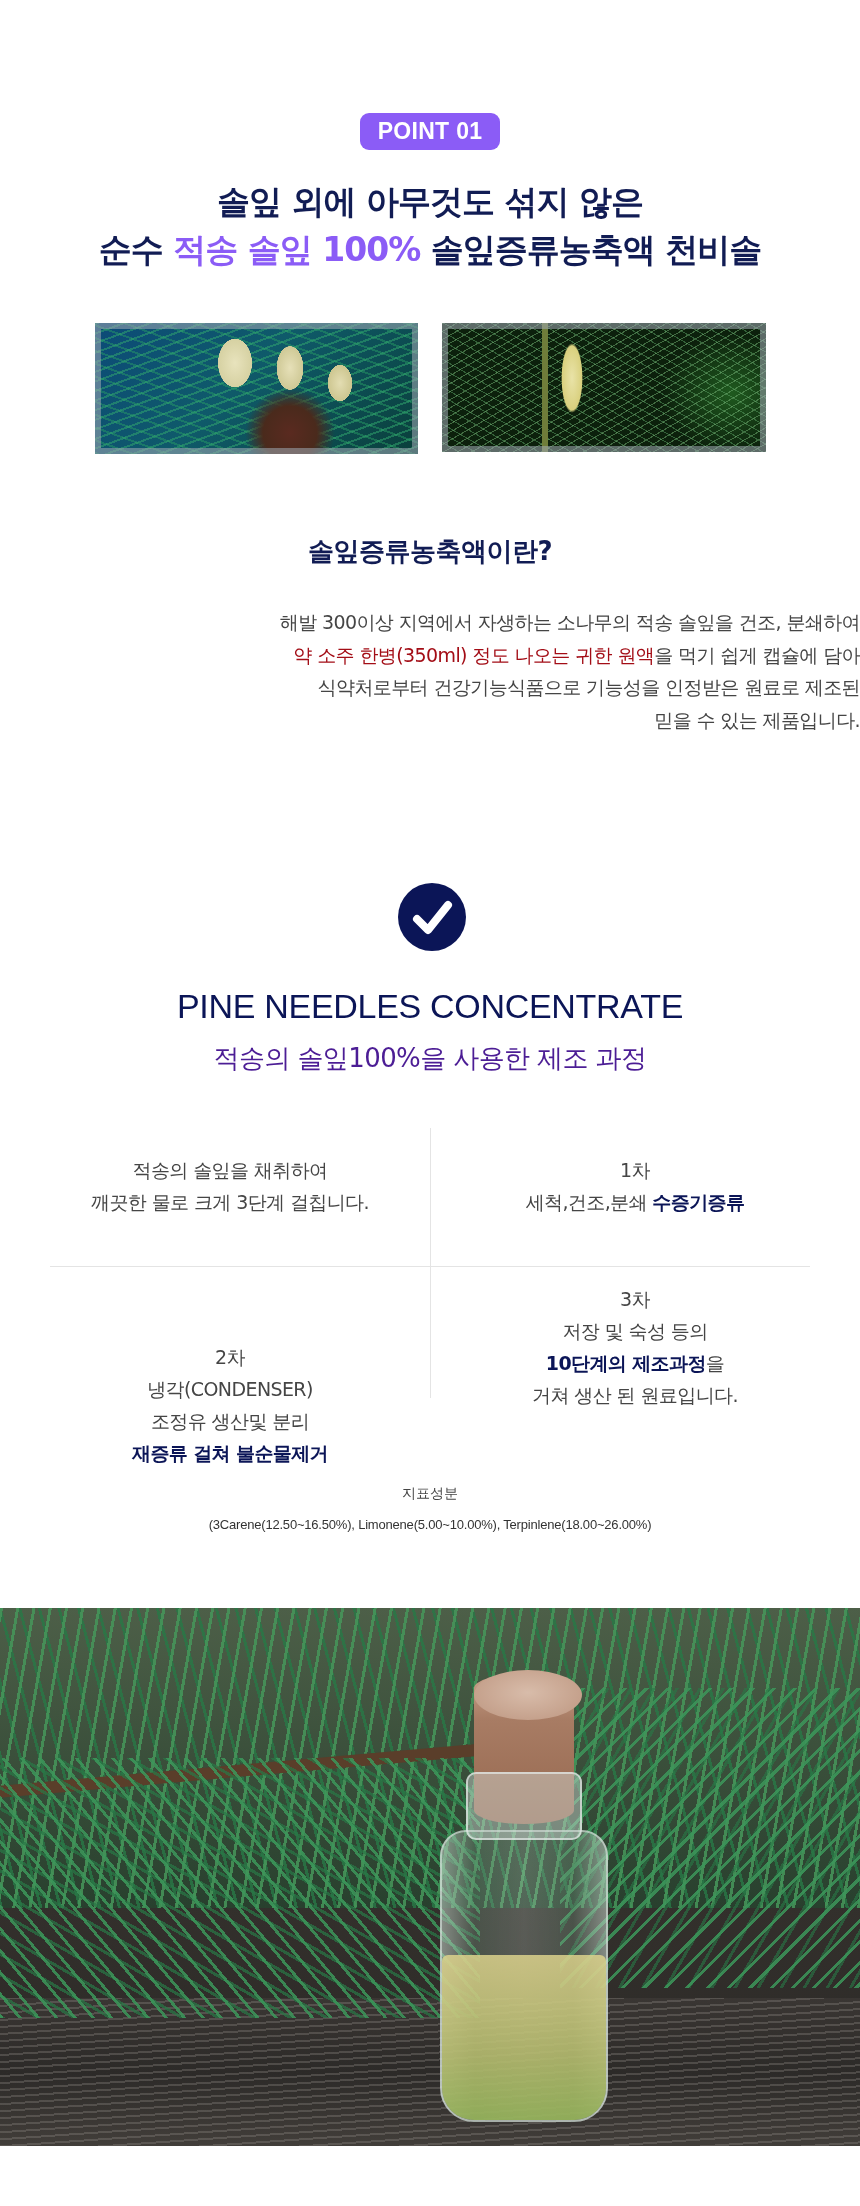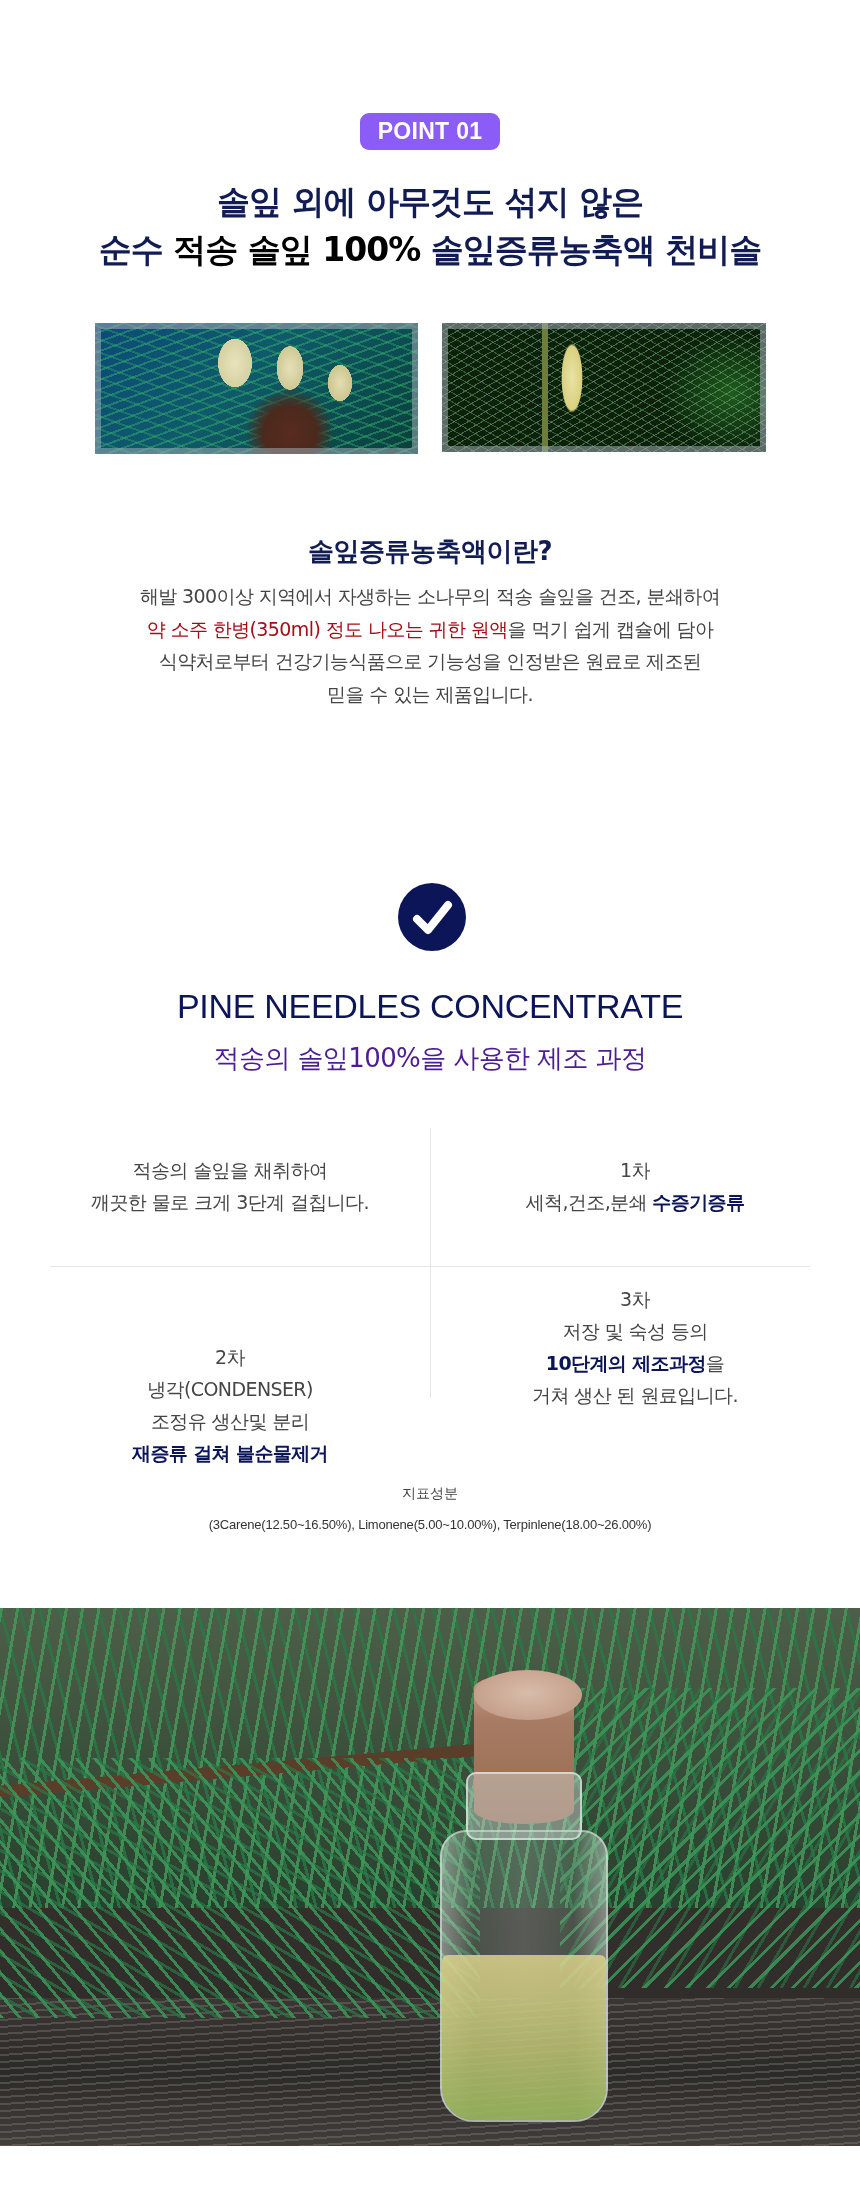--- a/index.html
+++ b/index.html
@@ -8,21 +8,21 @@
     .abs { position: absolute; }
     .center { left: 0; width: 860px; text-align: center; }
 
     .point-badge {
       position: absolute; left: 360px; top: 113px; width: 140px; height: 37px;
       background: #8b5cf6; border-radius: 9px; color: #fff; font-weight: bold;
       font-size: 23px; line-height: 37px; text-align: center; letter-spacing: 0.3px;
       font-family: "Liberation Sans", sans-serif;
     }
     .headline { font-weight: bold; color: #111c54; font-size: 33px; line-height: 48px; letter-spacing: -1px; }
-    .headline .red { color: #000000; }
+    .headline .red { color: #8b5cf6; }
 
     .photo { position: absolute; overflow: hidden; }
     .photo .frame { position: absolute; inset: 0; border: 6px solid rgba(160,170,180,0.55); }
     .photo1 { left: 95px; top: 323px; width: 323px; height: 131px;
       background:
         radial-gradient(ellipse 28px 40px at 140px 40px, #e8e3bd 0%, #d6d1a2 60%, rgba(0,0,0,0) 61%),
         radial-gradient(ellipse 22px 36px at 195px 45px, #e6e0b8 0%, #cfc996 60%, rgba(0,0,0,0) 61%),
         radial-gradient(ellipse 20px 30px at 245px 60px, #e3ddb2 0%, #cdc690 60%, rgba(0,0,0,0) 61%),
         radial-gradient(circle at 195px 110px, #5a2a20 0%, #4a2a1c 12%, rgba(0,0,0,0) 20%),
         repeating-linear-gradient(160deg, rgba(50,170,110,0.5) 0 2px, rgba(0,0,0,0) 2px 9px),
@@ -138,21 +138,21 @@
 
 <div class="photo photo1" title="Pine buds with blue-green needles">
   <div class="frame"></div>
 </div>
 <div class="photo photo2" title="Pine catkin with green needles">
   <div class="frame"></div>
 </div>
 
 <div class="abs center subtitle" style="top:533px;">솔잎증류농축액이란?</div>
 
-<div class="abs center desc" style="top:580px;">
+<div class="abs center desc" style="top:606px;text-align:right;">
   <div>해발 300이상 지역에서 자생하는 소나무의 적송 솔잎을 건조, 분쇄하여</div>
   <div><span class="red">약 소주 한병(350ml) 정도 나오는 귀한 원액</span><span>을 먹기 쉽게 캡슐에 담아</span></div>
   <div>식약처로부터 건강기능식품으로 기능성을 인정받은 원료로 제조된</div>
   <div>믿을 수 있는 제품입니다.</div>
 </div>
 
 <div class="check">
   <svg width="68" height="68" viewBox="0 0 68 68">
     <polyline points="19,36 30,47 50,22" fill="none" stroke="#ffffff" stroke-width="8" stroke-linecap="round" stroke-linejoin="round"></polyline>
   </svg>

